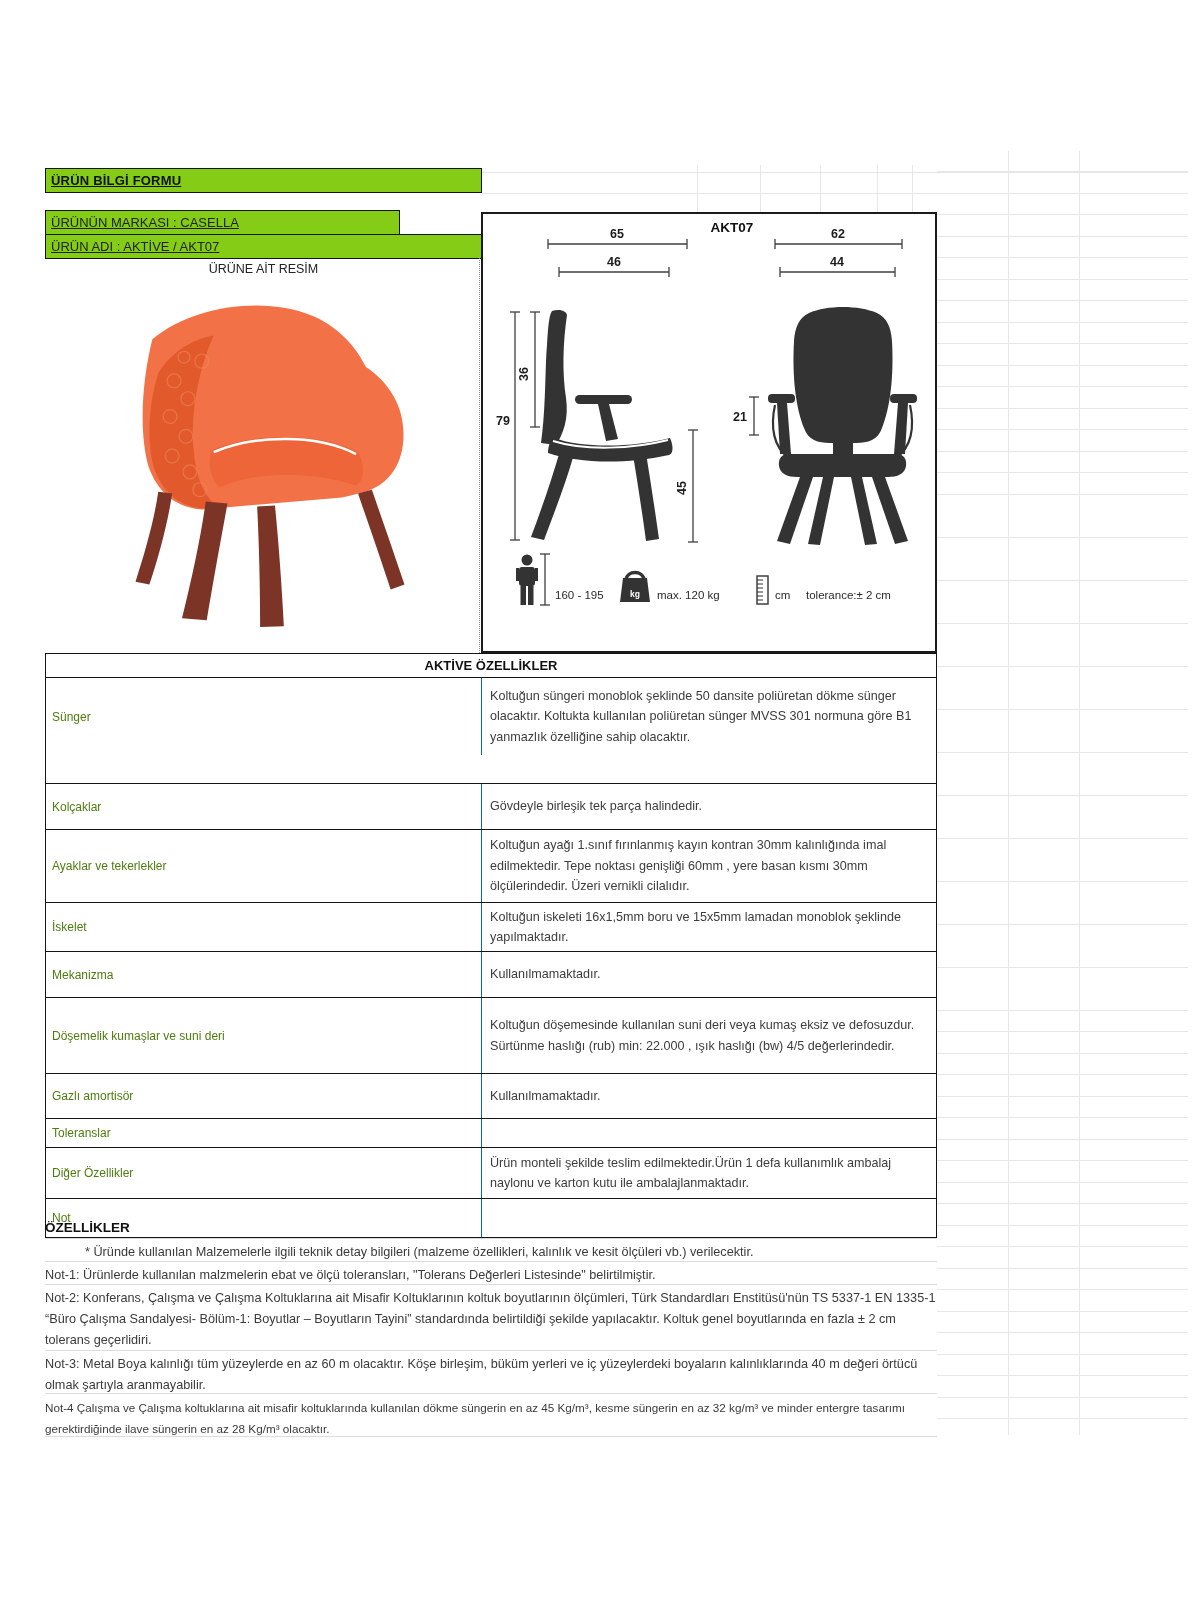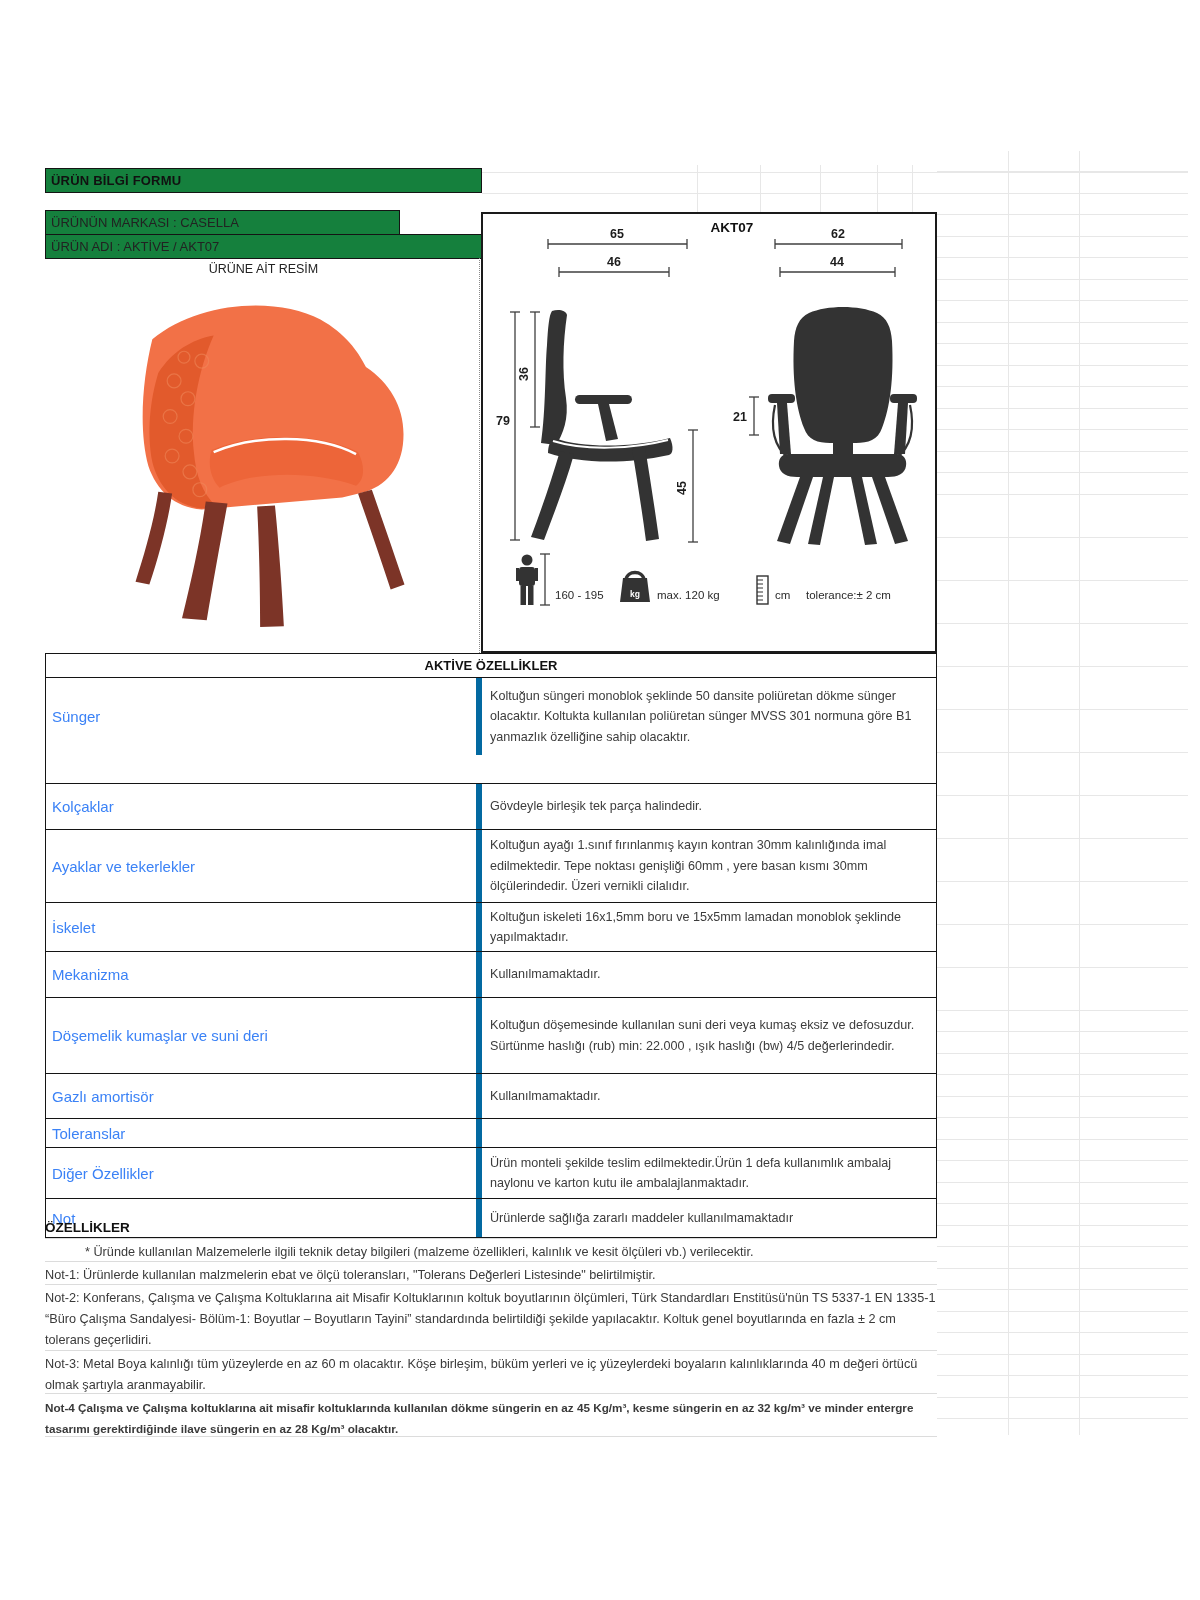--- a/index.html
+++ b/index.html
@@ -8,46 +8,46 @@
   .abs{position:absolute;}
   
   .right-grid{left:937px;top:151px;width:251px;height:1284px;
     background-image:
       repeating-linear-gradient(to bottom,transparent 0 20.5px,#e7e7e7 20.5px 21.5px),
       repeating-linear-gradient(to right,transparent 0 70.5px,#e7e7e7 70.5px 71.5px);}
   .vfaint{width:1px;background:#e7e7e7;}
   .hfaint{height:1px;background:#e7e7e7;}
   .note-sep{height:1px;background:#dcdcdc;left:45px;width:892px;}
   
-  .hbox{border:1px solid #141414;background:#15803d;display:flex;align-items:center;
-        font-size:13px;color:#222;padding-left:5px;box-sizing:border-box;}
+  .hbox{border:1px solid #141414;background:#84cc16;display:flex;align-items:center;
+        font-size:13px;color:#222;padding-left:5px;box-sizing:border-box;text-decoration:underline;}
   .title-box{font-weight:bold;letter-spacing:.2px;color:#111;}
   .caption{display:flex;align-items:center;justify-content:center;font-size:12.5px;color:#222;}
   .dotted-v{border-left:1px dotted #8a8a8a;width:0;}
   
   .diagram-box{border:2px solid #1a1a1a;background:#fff;box-sizing:border-box;}
   svg text{font-family:"Liberation Sans",sans-serif;}
   .dimlabel{font-size:12.5px;font-weight:bold;fill:#1c1c1c;}
   .dmodel{font-size:13.5px;font-weight:bold;fill:#111;}
   .icotext{font-size:11.5px;fill:#2a2a2a;}
   .dim{stroke:#3f3f3f;stroke-width:1.3;}
   
   .spec-table{left:45px;top:653px;width:892px;border:1px solid #141414;box-sizing:border-box;
               display:flex;flex-direction:column;background:#fff;}
   .thead{height:23px;display:flex;align-items:center;justify-content:center;
          font-size:13px;font-weight:bold;color:#111;}
   .srow{display:flex;border-top:1px solid #141414;}
-  .scell-l{width:436px;border-right:6px solid #0369a1;display:flex;align-items:center;
-           padding-left:6px;box-sizing:border-box;font-size:15px;color:#3b82f6;}
+  .scell-l{width:436px;border-right:1px solid #0369a1;display:flex;align-items:center;
+           padding-left:6px;box-sizing:border-box;font-size:12px;color:#4d7c0f;}
   .scell-v{flex:1;display:flex;align-items:center;padding:3px 8px;box-sizing:border-box;
            font-size:12.6px;line-height:20.5px;color:#3c3c3c;}
   
   .nhead{left:45px;font-size:13.5px;font-weight:bold;color:#111;}
   .ntext{left:45px;width:892px;font-size:12.7px;line-height:21px;color:#3a3a3a;}
-  .ntext.small{font-size:11.7px;font-weight:bold;}
+  .ntext.small{font-size:11.7px;}
 </style>
 </head>
 <body>
 
 <div class="page">
 
   <div class="abs right-grid"></div>
   <div class="abs hfaint" style="left:482px;top:172px;width:455px;"></div>
   <div class="abs hfaint" style="left:482px;top:193px;width:455px;"></div>
   <div class="abs vfaint" style="left:697px;top:165px;height:47px;"></div>
@@ -228,21 +228,20 @@
     </div>
     <div class="srow" style="height:28px;">
       <div class="scell-l">Toleranslar</div>
     </div>
     <div class="srow" style="height:50px;">
       <div class="scell-l">Diğer Özellikler</div>
       <div class="scell-v">Ürün monteli şekilde teslim edilmektedir.Ürün 1 defa kullanımlık ambalaj naylonu ve karton kutu ile ambalajlanmaktadır.</div>
     </div>
     <div class="srow" style="height:38px;">
       <div class="scell-l">Not</div>
-      <div class="scell-v">Ürünlerde sağlığa zararlı maddeler kullanılmamaktadır</div>
     </div>
   </div>
 
   <div class="abs nhead" style="top:1220px;">ÖZELLİKLER</div>
   <div class="abs note-sep" style="top:1238px;"></div>
   <div class="abs ntext" style="top:1242px;margin-left:40px;">* Üründe kullanılan Malzemelerle ilgili teknik detay bilgileri (malzeme özellikleri, kalınlık ve kesit ölçüleri vb.)  verilecektir.</div>
   <div class="abs note-sep" style="top:1261px;"></div>
   <div class="abs ntext" style="top:1265px;">Not-1: Ürünlerde kullanılan malzmelerin ebat ve ölçü toleransları, "Tolerans Değerleri Listesinde" belirtilmiştir.</div>
   <div class="abs note-sep" style="top:1284px;"></div>
   <div class="abs ntext" style="top:1288px;">Not-2: Konferans, Çalışma ve Çalışma Koltuklarına ait Misafir Koltuklarının koltuk boyutlarının ölçümleri, Türk Standardları Enstitüsü'nün TS 5337-1 EN 1335-1 “Büro Çalışma Sandalyesi- Bölüm-1: Boyutlar – Boyutların Tayini” standardında belirtildiği şekilde yapılacaktır. Koltuk genel boyutlarında en fazla ± 2 cm tolerans geçerlidiri.</div>

